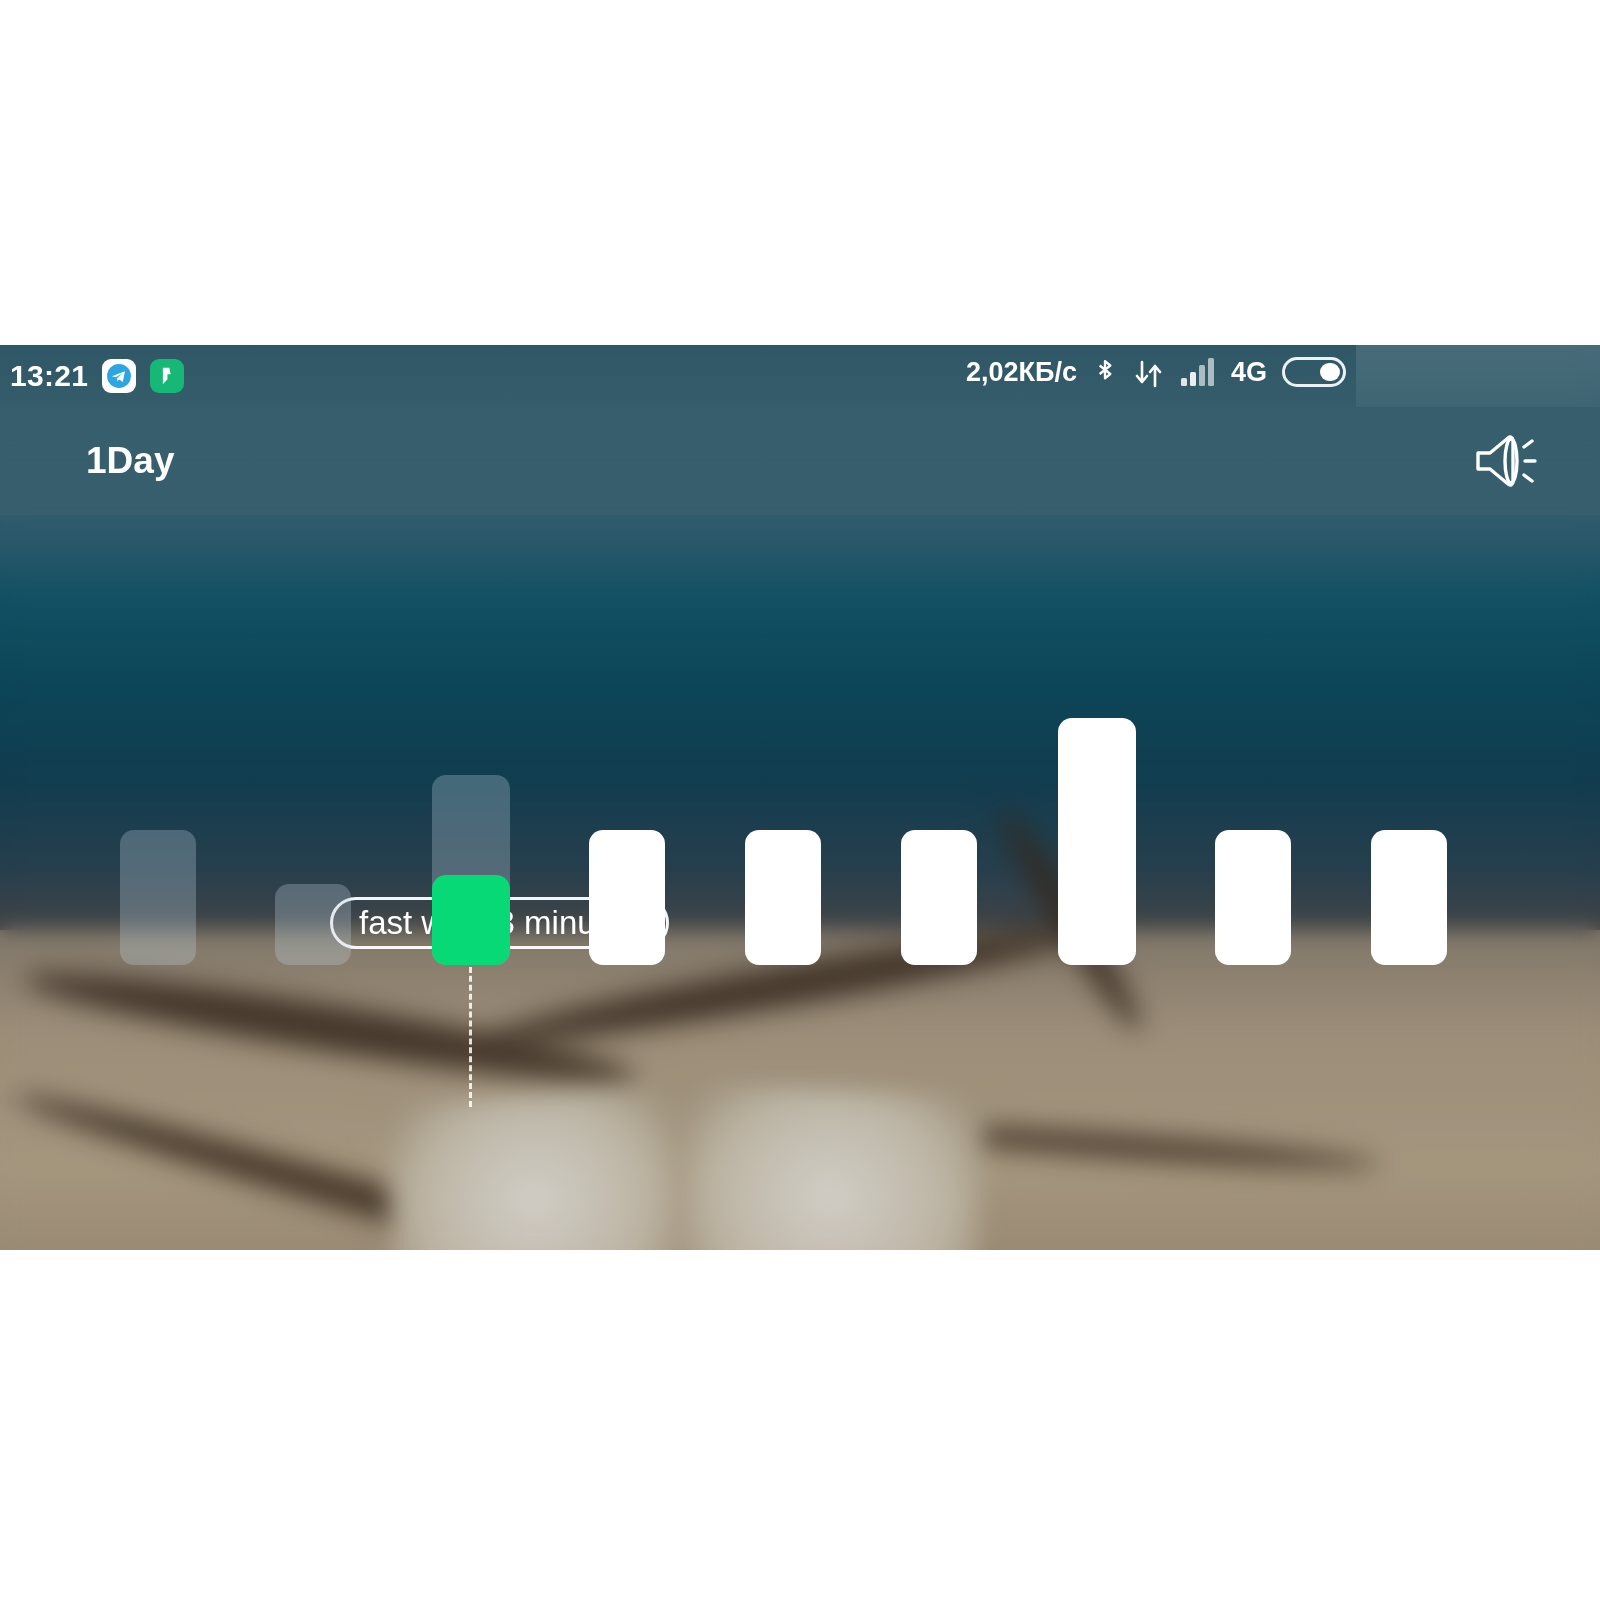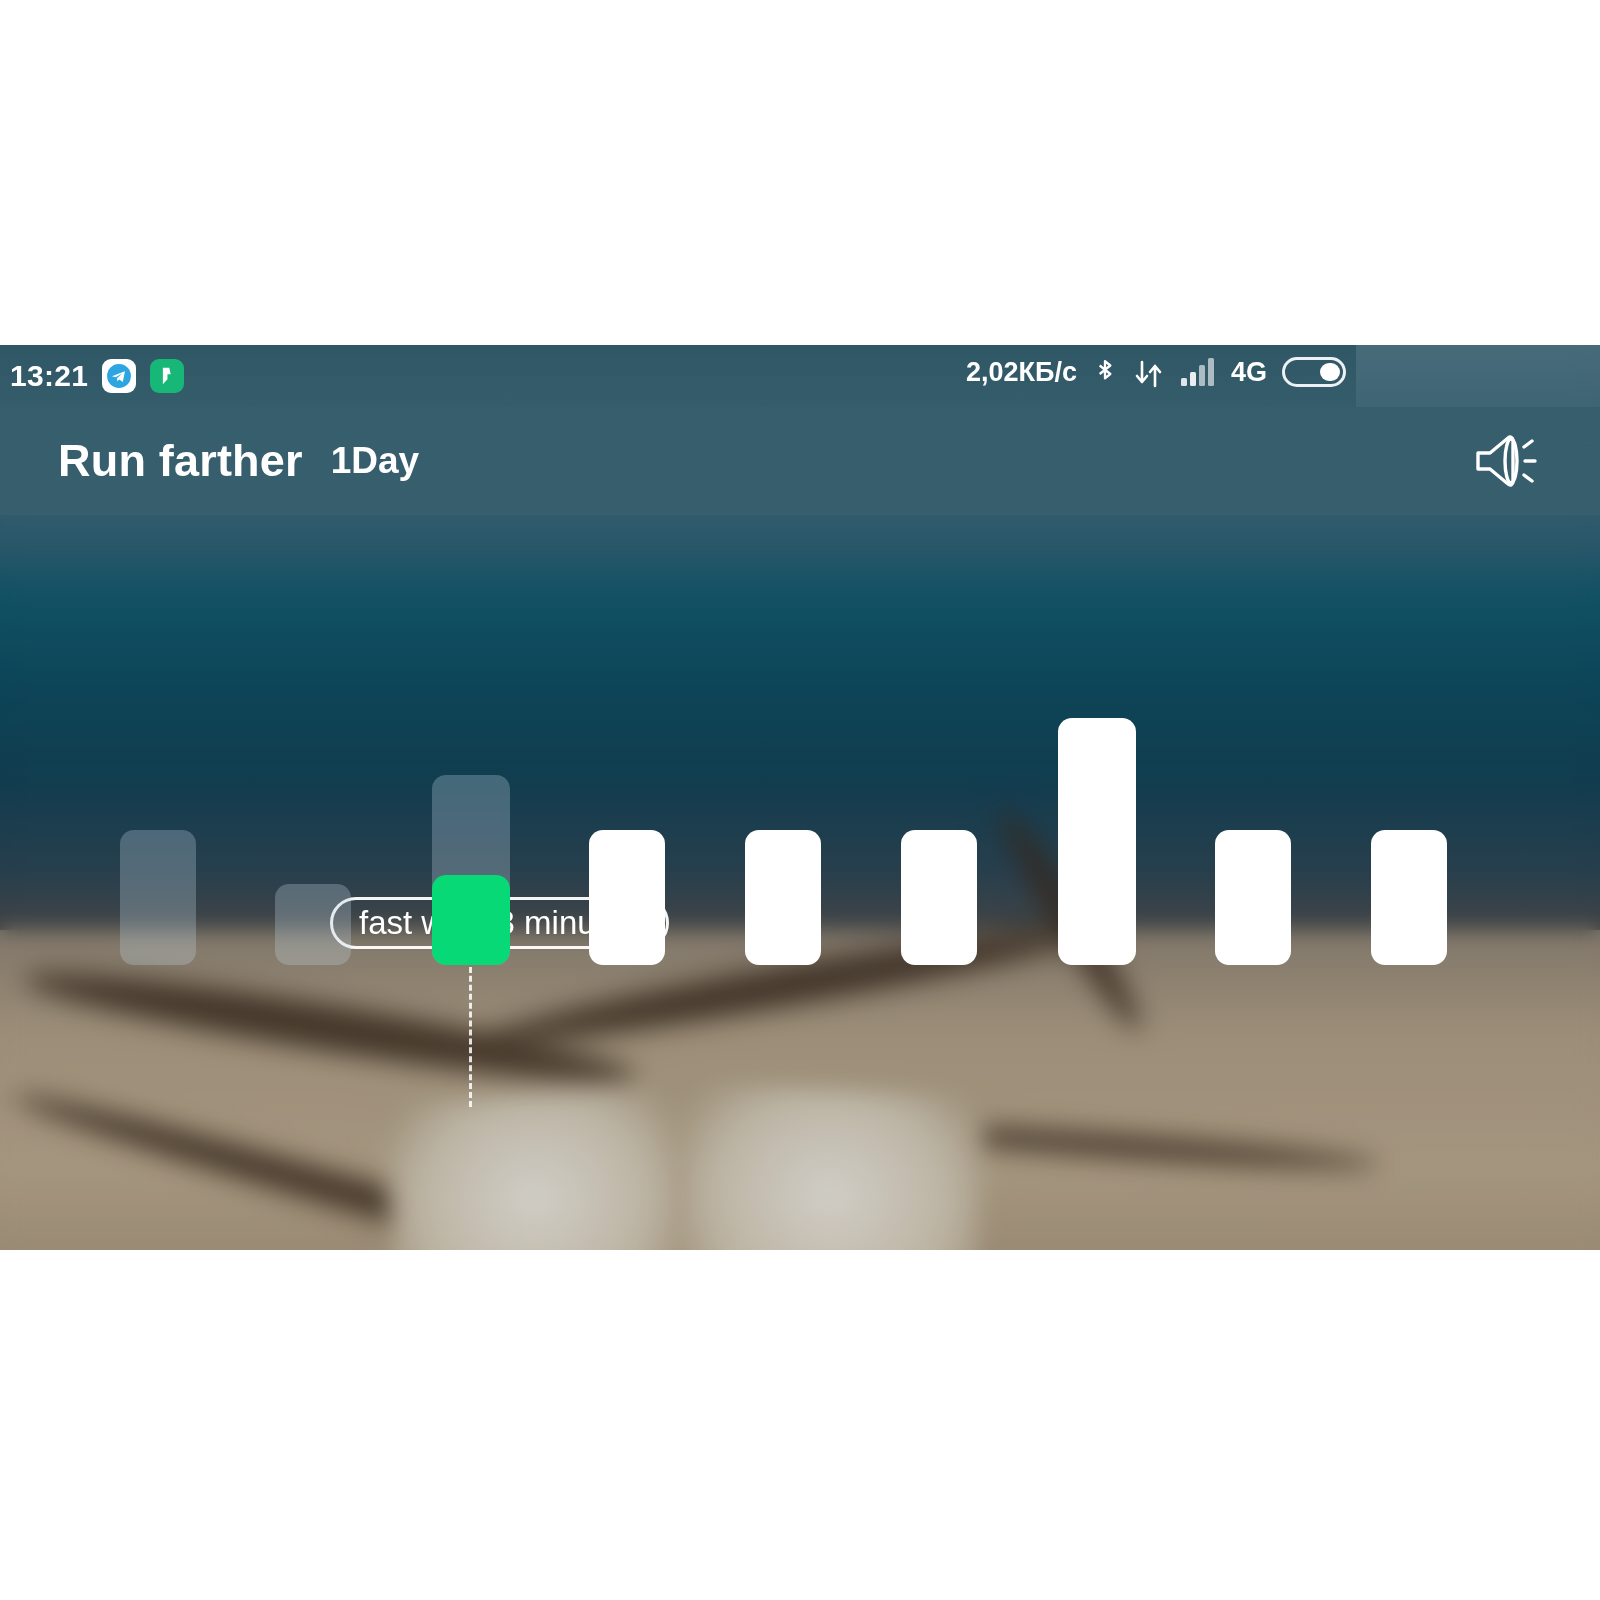--- a/index.html
+++ b/index.html
@@ -136,21 +136,20 @@
               <rect x="19" y="8" width="6" height="21" rx="1.5" fill="#fff" opacity=".6"></rect>
               <rect x="28" y="1" width="6" height="28" rx="1.5" fill="#fff" opacity=".6"></rect>
             </svg>
         </span>
         <span id="sb-4g">4G</span>
         <span class="battery"></span>
       </div>
     </div>
 
     <div id="appbar">
-      <span id="app-title">Run farther</span>
       <span id="app-sub">1Day</span>
       <span id="speaker-btn">
         <svg width="72" height="64" viewBox="0 0 72 64">
           <path d="M10 24h12L40 9c2.5-2 5 -.5 5 2.5v41c0 3-2.5 4.5-5 2.5L22 40H10z" fill="none" stroke="#fff" stroke-width="3.4" stroke-linejoin="round"></path>
           <ellipse cx="43" cy="32" rx="6" ry="22" fill="none" stroke="#fff" stroke-width="3.4"></ellipse>
           <path d="M56 18l8-6M57 32h10M56 46l8 6" stroke="#fff" stroke-width="3.4" stroke-linecap="round" fill="none"></path>
         </svg>
       </span>
     </div>
 

